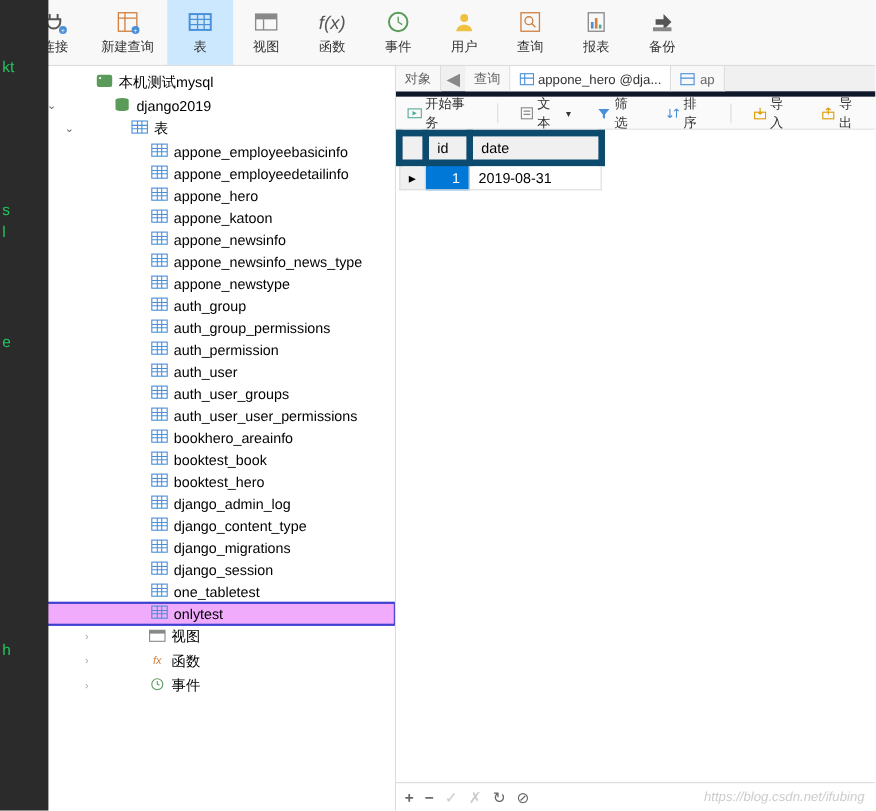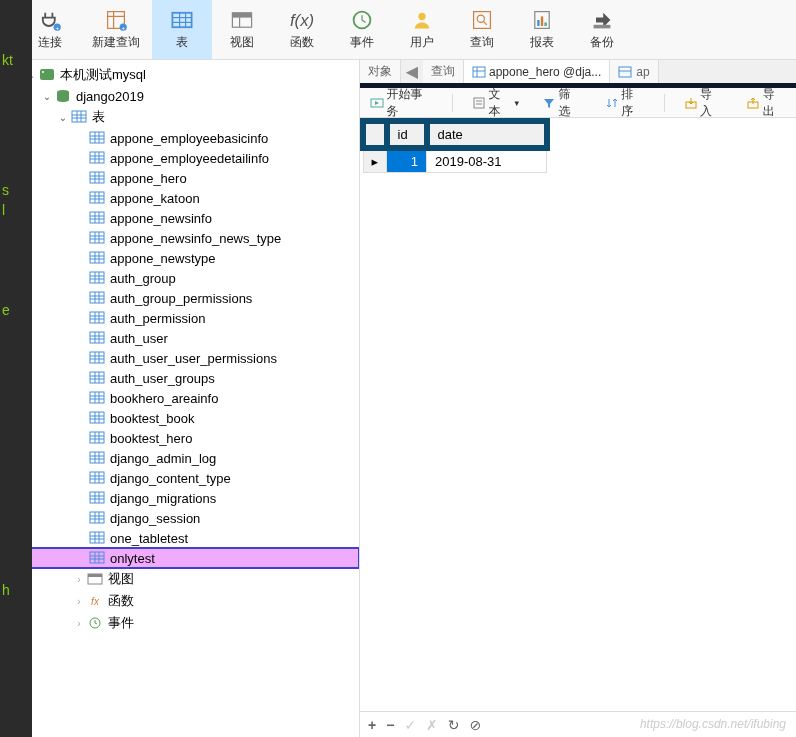--- a/index.html
+++ b/index.html
@@ -1,34 +1,34 @@
 <!DOCTYPE html>
 <html><head>
 <meta charset="utf-8">
 <style>
 * { margin: 0; padding: 0; box-sizing: border-box; font-family: "Microsoft YaHei", sans-serif; }
 body { width: 796px; height: 737px; display: flex; flex-direction: column; background: #fff; overflow: hidden; position: relative; }
 
-.left-edge { position: absolute; left: 0; top: 0; width: 32px; height: 100%; background: #2b2b2b; color: #84cc16; font-size: 14px; padding-top: 50px; z-index: 1; }
+.left-edge { position: absolute; left: 0; top: 0; width: 44px; height: 100%; background: #2b2b2b; color: #22c55e; font-size: 14px; padding-top: 50px; z-index: 1; }
 .left-edge span { display: block; padding: 2px; }
 
 .toolbar { display: flex; background: #f8f8f8; border-bottom: 1px solid #ddd; height: 60px; margin-left: 20px; }
 .toolbar-item { display: flex; flex-direction: column; align-items: center; justify-content: center; padding: 4px 12px; cursor: pointer; min-width: 60px; }
 .toolbar-item.active { background: #cce8ff; }
 .toolbar-item .icon { width: 24px; height: 24px; margin-bottom: 2px; display: flex; align-items: center; justify-content: center; }
 .toolbar-item .label { font-size: 12px; color: #333; }
 
 .content { display: flex; flex: 1; margin-left: 20px; overflow: hidden; }
 
 .sidebar { width: 340px; border-right: 1px solid #ddd; overflow-y: auto; position: relative; padding: 4px 0; }
 .tree-node { display: flex; align-items: center; padding: 2px 4px; cursor: pointer; font-size: 13px; white-space: nowrap; }
 .tree-node.selected { background: #f0abfc; }
 .tree-node.highlighted { outline: 2px solid #4040d0; outline-offset: -1px; }
 .tree-expand { width: 14px; display: inline-block; color: #666; font-size: 10px; text-align: center; }
-.tree-icon { width: 18px; height: 16px; display: inline-flex; align-items: center; justify-content: center; margin-right: 4px; }
+.tree-icon { width: 18px; height: 16px; display: inline-flex; justify-content: center; margin-right: 4px; margin-left: 48px; }
 .lvl-0 { padding-left: 4px; }
 .lvl-1 { padding-left: 20px; }
 .lvl-2 { padding-left: 36px; }
 .lvl-3 { padding-left: 68px; }
 .lvl-sub { padding-left: 52px; }
 
 .main { flex: 1; display: flex; flex-direction: column; }
 .tabs { display: flex; border-bottom: 5px solid #0f172a; background: #f0f0f0; height: 28px; align-items: center; }
 .tab { display: flex; align-items: center; padding: 4px 8px; font-size: 12px; color: #666; border-right: 1px solid #ddd; background: #f8f8f8; cursor: pointer; height: 100%; }
 .tab.active { background: #fff; color: #333; }
@@ -333,33 +333,33 @@
       <div class="tree-node lvl-3">
         <span class="tree-icon">
           <svg width="16" height="14">
             <rect x="1" y="1" width="14" height="11" fill="none" stroke="#4a90d9"></rect>
             <line x1="1" y1="5" x2="15" y2="5" stroke="#4a90d9"></line>
             <line x1="1" y1="8" x2="15" y2="8" stroke="#4a90d9"></line>
             <line x1="6" y1="1" x2="6" y2="12" stroke="#4a90d9"></line>
             <line x1="10" y1="1" x2="10" y2="12" stroke="#4a90d9"></line>
           </svg>
         </span>
+        <span>auth_user_groups</span>
+      </div>
+      <div class="tree-node lvl-3">
+        <span class="tree-icon">
+          <svg width="16" height="14">
+            <rect x="1" y="1" width="14" height="11" fill="none" stroke="#4a90d9"></rect>
+            <line x1="1" y1="5" x2="15" y2="5" stroke="#4a90d9"></line>
+            <line x1="1" y1="8" x2="15" y2="8" stroke="#4a90d9"></line>
+            <line x1="6" y1="1" x2="6" y2="12" stroke="#4a90d9"></line>
+            <line x1="10" y1="1" x2="10" y2="12" stroke="#4a90d9"></line>
+          </svg>
+        </span>
         <span>auth_user_user_permissions</span>
-      </div>
-      <div class="tree-node lvl-3">
-        <span class="tree-icon">
-          <svg width="16" height="14">
-            <rect x="1" y="1" width="14" height="11" fill="none" stroke="#4a90d9"></rect>
-            <line x1="1" y1="5" x2="15" y2="5" stroke="#4a90d9"></line>
-            <line x1="1" y1="8" x2="15" y2="8" stroke="#4a90d9"></line>
-            <line x1="6" y1="1" x2="6" y2="12" stroke="#4a90d9"></line>
-            <line x1="10" y1="1" x2="10" y2="12" stroke="#4a90d9"></line>
-          </svg>
-        </span>
-        <span>auth_user_groups</span>
       </div>
       <div class="tree-node lvl-3">
         <span class="tree-icon">
           <svg width="16" height="14">
             <rect x="1" y="1" width="14" height="11" fill="none" stroke="#4a90d9"></rect>
             <line x1="1" y1="5" x2="15" y2="5" stroke="#4a90d9"></line>
             <line x1="1" y1="8" x2="15" y2="8" stroke="#4a90d9"></line>
             <line x1="6" y1="1" x2="6" y2="12" stroke="#4a90d9"></line>
             <line x1="10" y1="1" x2="10" y2="12" stroke="#4a90d9"></line>
           </svg>

